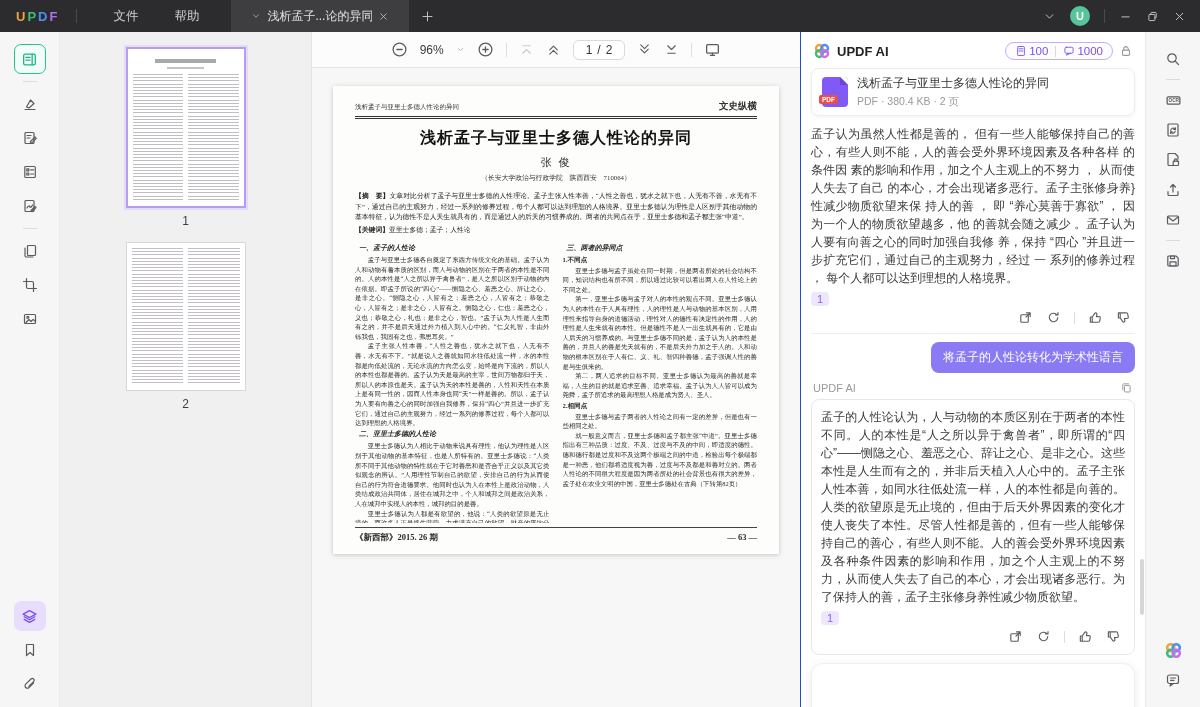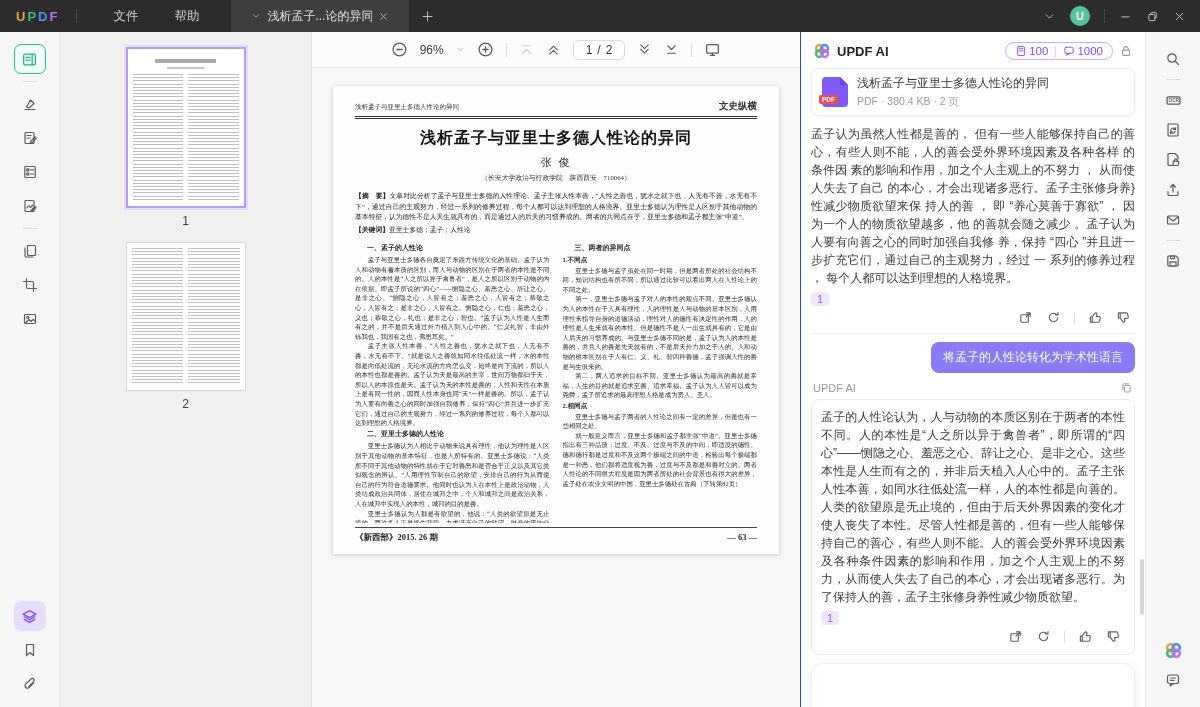--- a/index.html
+++ b/index.html
@@ -50,21 +50,21 @@
   .runhead .rh-r{font-size:9.5px;font-weight:bold;}
   .rule{height:3px;border-top:1px solid #333;border-bottom:1px solid #333;margin:3px 0 9px;}
   .doc-title{font-size:16px;font-weight:bold;text-align:center;color:#141414;margin-bottom:6px;letter-spacing:1px;}
   .doc-author{font-size:11px;text-align:center;margin-bottom:3px;letter-spacing:2px;}
   .doc-affil{font-size:6.8px;text-align:center;color:#333;margin-bottom:8px;}
   .doc-abs{font-size:6.8px;line-height:10.5px;text-align:justify;color:#222;}
   .doc-abs b{font-weight:bold;}
   .doc-kw{font-size:6.8px;margin-top:2px;}
   .cols{display:flex;gap:13px;margin-top:7px;flex:1;overflow:hidden;}
   .col{flex:1;font-size:6.4px;line-height:9.6px;text-align:justify;color:#2c2c2c;overflow:hidden;}
-  .blk.h2{font-weight:bold;font-size:7px;margin:2px 12px;}
+  .blk.h2{font-weight:bold;font-size:7px;margin:2px 4px;font-style:italic;}
   .blk.h3{font-weight:bold;font-size:6.6px;margin:1px 0;}
   .blk.p{text-indent:2em;}
   .pagefooter{display:flex;justify-content:space-between;align-items:baseline;border-top:1px solid #444;padding-top:4px;margin-top:4px;font-size:8.5px;font-weight:bold;flex:none;}
   
   .aipanel{width:345px;background:#fff;border-left:1px solid #1d4ed8;display:flex;flex-direction:column;padding:8px 10px 10px;flex:none;position:relative;overflow:hidden;}
   .ai-header{display:flex;align-items:center;gap:6px;margin:2px 2px 8px;}
   .ai-title{font-size:13px;font-weight:bold;color:#222;}
   .quota-pill{margin-left:auto;border:1px solid #c3aef7;border-radius:14px;padding:2px 9px;display:flex;align-items:center;gap:7px;color:#7c4ff2;font-size:11.5px;background:#fdfcff;}
   .quota-item{display:flex;align-items:center;gap:2px;}
   .quota-div{width:1px;height:11px;background:#ddd0fb;}

